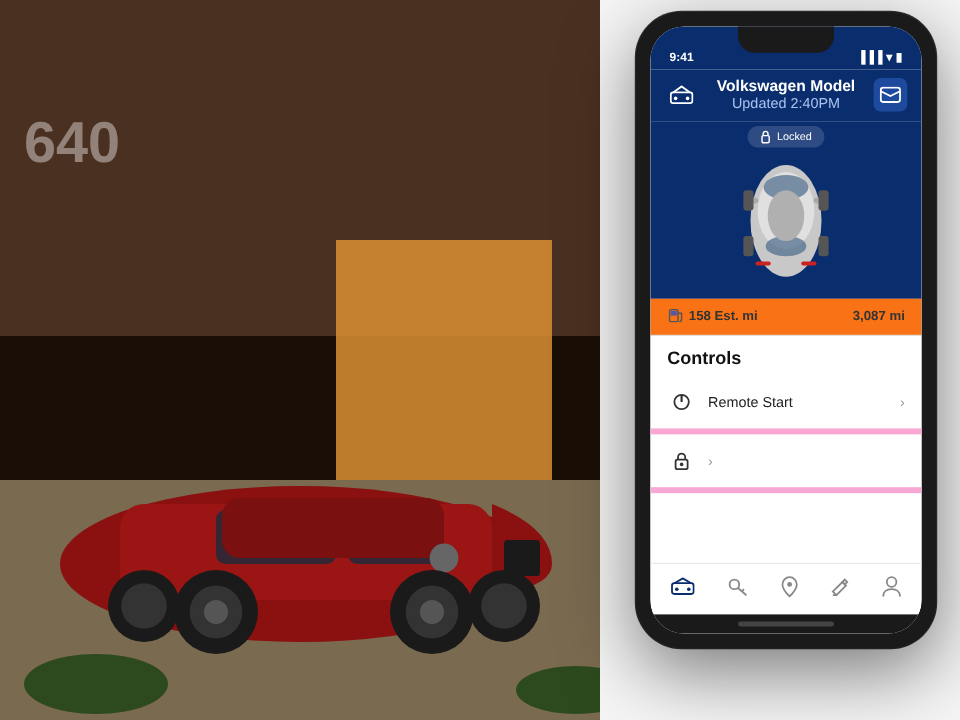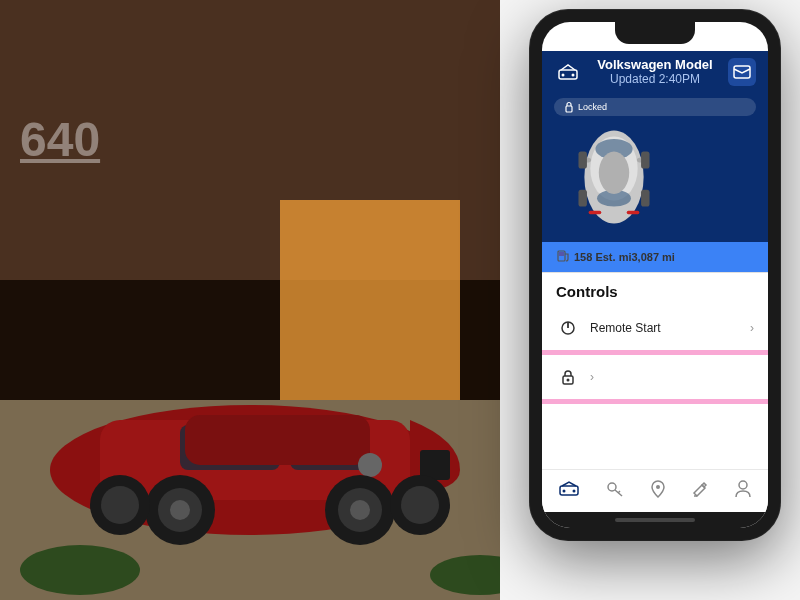--- a/index.html
+++ b/index.html
@@ -93,21 +93,20 @@
     }
 
     
     .app-header {
       background: #0a2d6e;
       color: #fff;
       padding: 6px 12px 8px;
       display: flex;
       align-items: center;
       justify-content: flex-start;
-      margin-top: 29px;
     }
 
     .header-icon {
       width: 28px;
       height: 28px;
       display: flex;
       align-items: center;
       justify-content: center;
       color: #fff;
       font-size: 16px;
@@ -140,20 +139,21 @@
       color: #fff;
       font-size: 14px;
     }
 
     
     .car-display-area {
       background: #0a2d6e;
       flex: 0 0 auto;
       display: flex;
       flex-direction: column;
+      align-items: center;
       padding: 4px 12px 10px;
     }
 
     .lock-badge {
       display: flex;
       align-items: center;
       gap: 4px;
       background: rgba(255,255,255,0.15);
       border-radius: 12px;
       padding: 3px 10px;
@@ -163,22 +163,23 @@
     }
 
     
     .car-top-view {
       width: 120px;
       height: 110px;
     }
 
     
     .stats-row {
-      background: #3b82f6;
-      display: flex;
+      background: #f97316;
+      display: flex;
+      justify-content: space-between;
       align-items: center;
       padding: 8px 14px;
       border-bottom: 1px solid #e0e0e0;
     }
 
     .stat-item {
       display: flex;
       align-items: center;
       gap: 4px;
       font-size: 10px;
@@ -269,26 +270,25 @@
     .home-bar {
       width: 80px;
       height: 4px;
       background: #444;
       border-radius: 2px;
     }
 
     
     .building-number {
       position: absolute;
-      top: 112px;
+      top: 92px;
       left: 20px;
       font-size: 48px;
       font-weight: 700;
       color: rgba(255,255,255,0.4);
-      text-decoration: underline;
     }
   </style>
 </head>
 <body>
 
 <div class="bg-photo">
   
   <svg width="560" height="600" viewBox="0 0 560 600">
 
     <rect width="560" height="600" fill="#2a1a0e"></rect>
@@ -339,20 +339,28 @@
 </div>
 
 <div class="white-bg"></div>
 
 <div class="phone-wrapper">
   <div class="phone-frame">
     <div class="phone-notch"></div>
 
     <div class="phone-screen">
 
+      <div class="status-bar">
+        <span>9:41</span>
+        <div class="status-icons">
+          <span>▐▐▐</span>
+          <span>▾</span>
+          <span>▮</span>
+        </div>
+      </div>
 
       <div class="app-header">
         <div class="header-icon">
           <svg width="20" height="16" viewBox="0 0 20 16" fill="white">
             <rect x="1" y="6" width="18" height="9" rx="2" fill="none" stroke="white" stroke-width="1.5"></rect>
             <path d="M3 6 L10 1 L17 6" fill="none" stroke="white" stroke-width="1.5"></path>
             <circle cx="5" cy="11" r="1.5" fill="white"></circle>
             <circle cx="15" cy="11" r="1.5" fill="white"></circle>
           </svg>
         </div>

